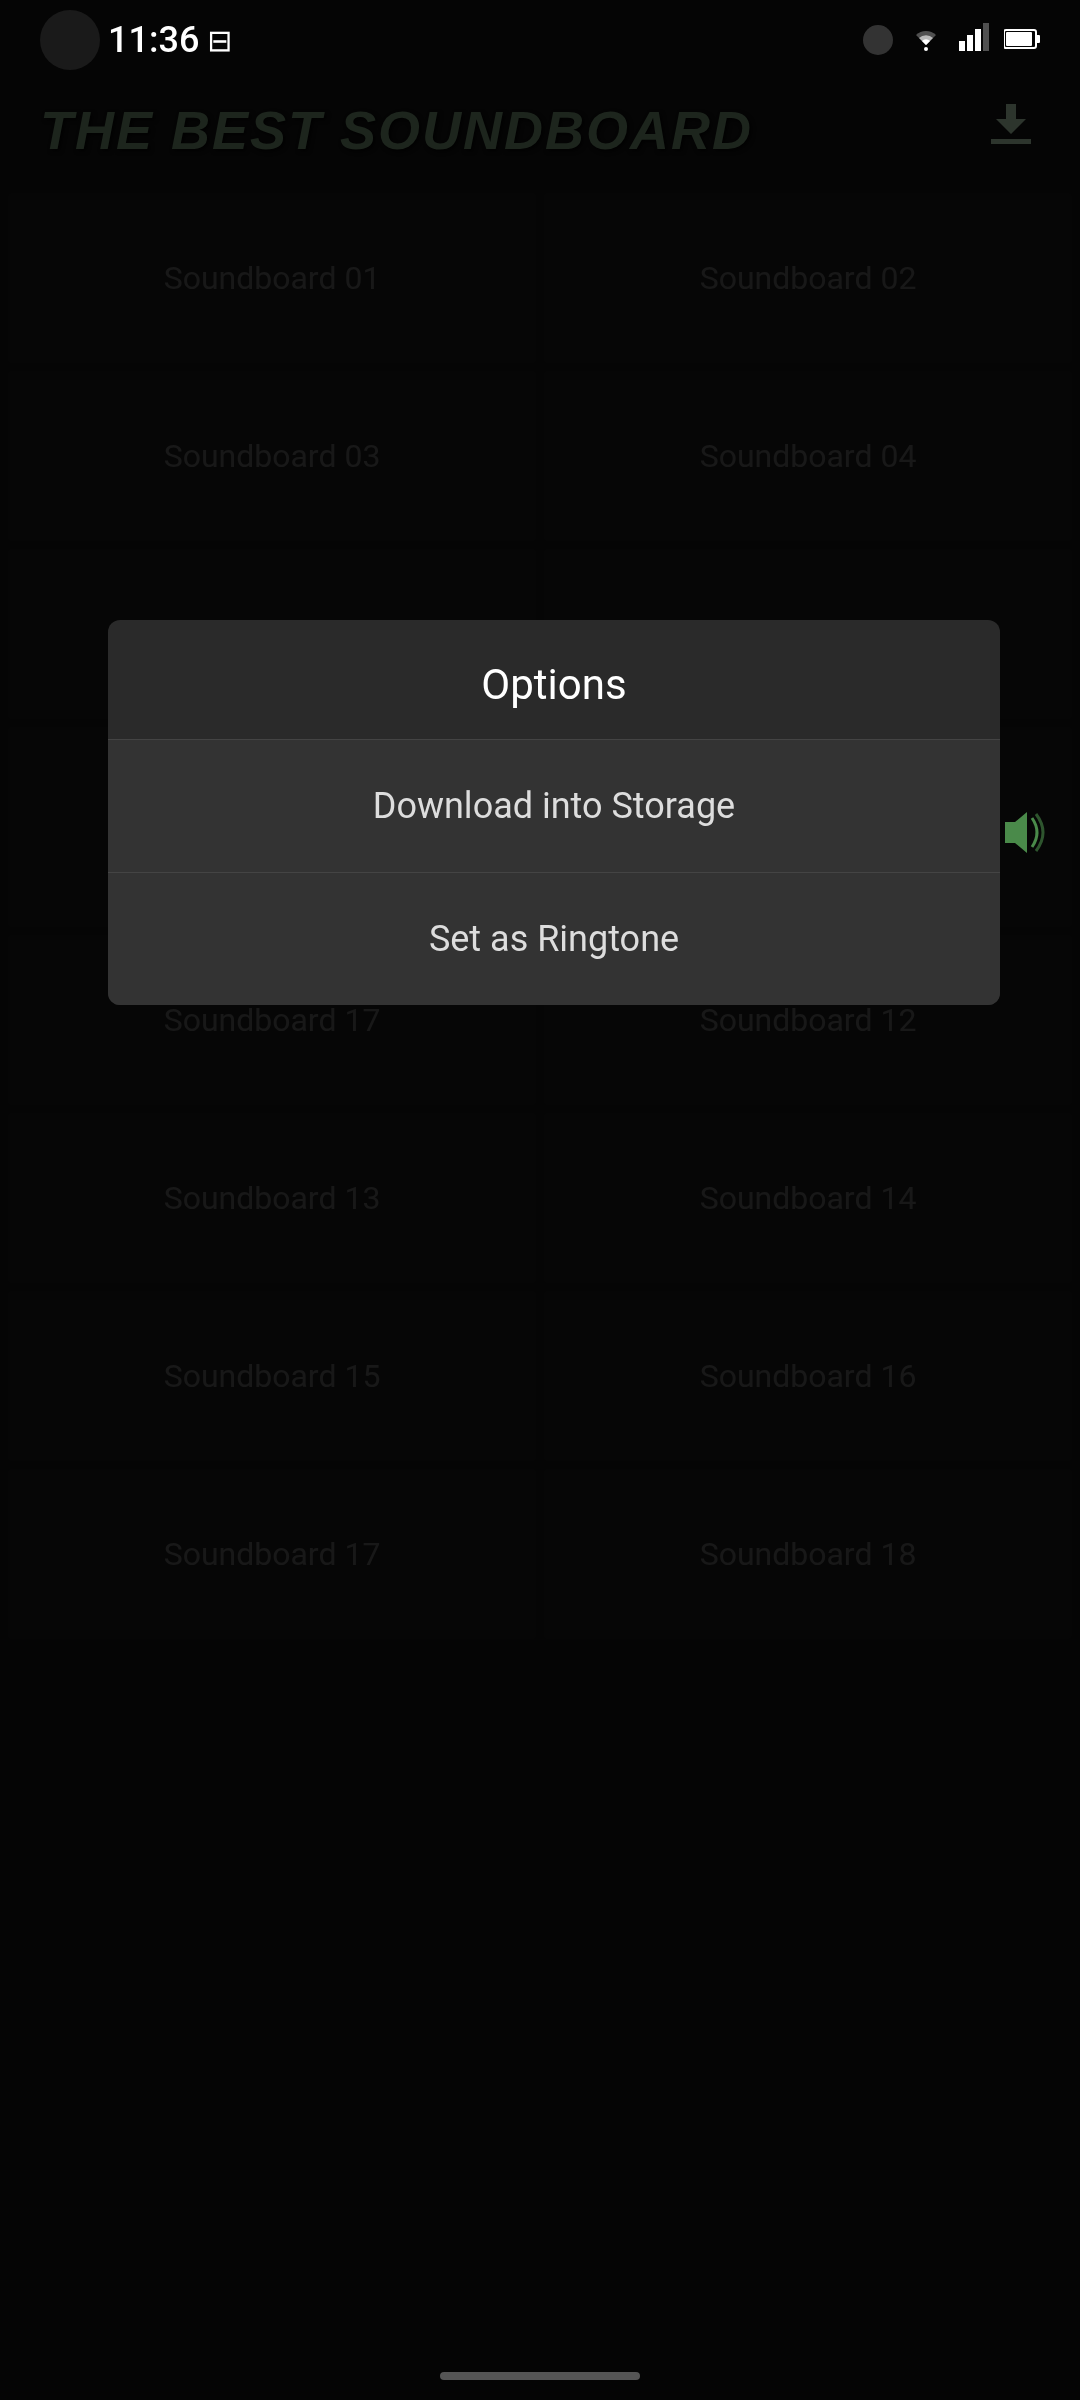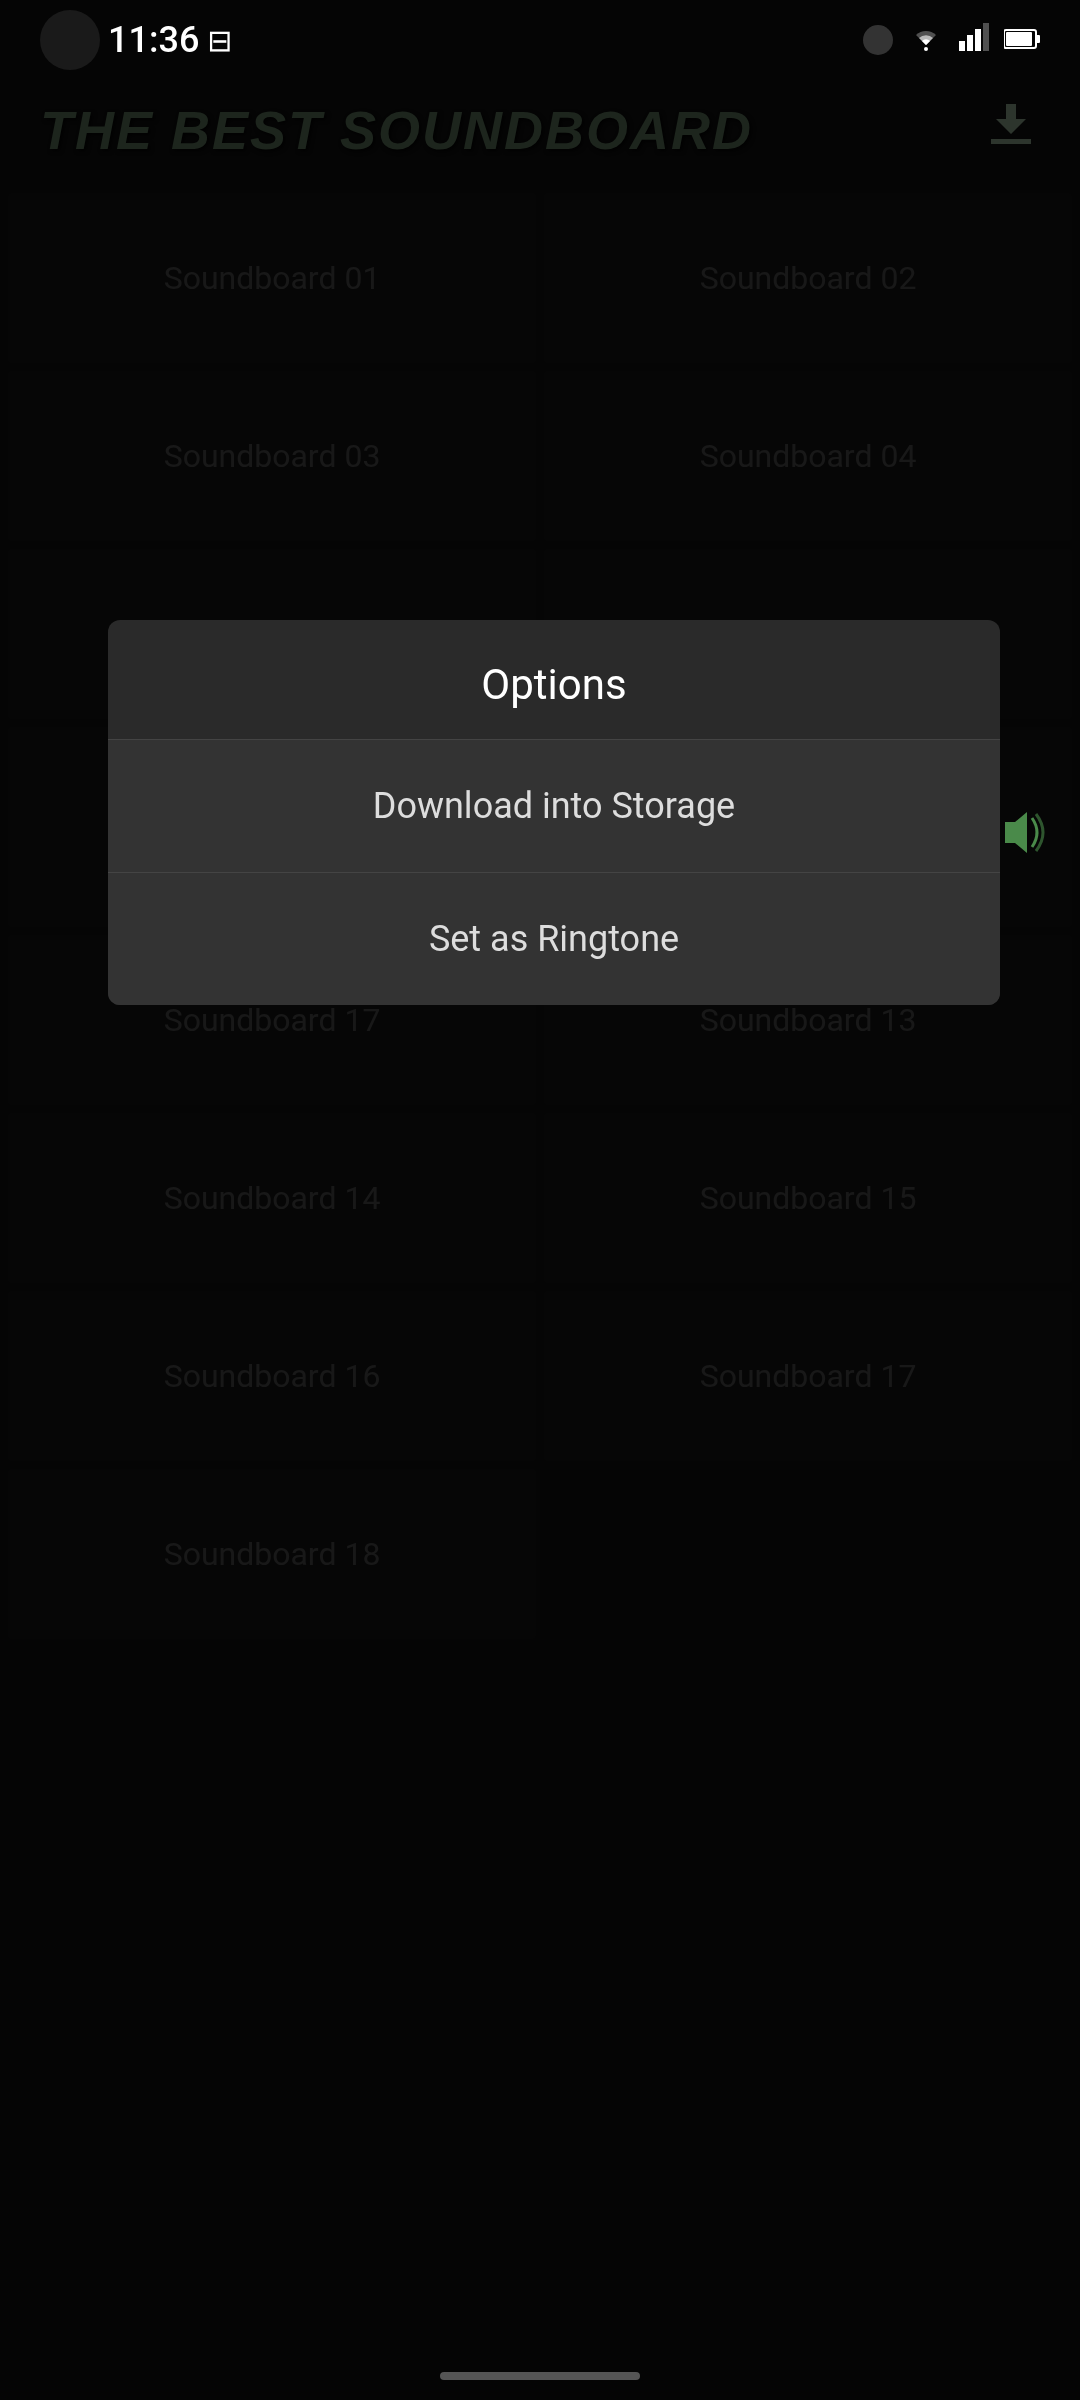--- a/index.html
+++ b/index.html
@@ -274,20 +274,23 @@
   <div class="grid-item" style="height:200px;">
     <span class="grid-item-label"></span>
   </div>
   <div class="grid-item" style="height:200px;">
     <span class="grid-item-label"></span>
   </div>
   <div class="grid-item">
     <span class="grid-item-label">Soundboard 17</span>
   </div>
   <div class="grid-item">
+    <span class="grid-item-label">Soundboard 12</span>
+  </div>
+  <div class="grid-item">
     <span class="grid-item-label">Soundboard 13</span>
   </div>
   <div class="grid-item">
     <span class="grid-item-label">Soundboard 14</span>
   </div>
   <div class="grid-item">
     <span class="grid-item-label">Soundboard 15</span>
   </div>
   <div class="grid-item">
     <span class="grid-item-label">Soundboard 16</span>

